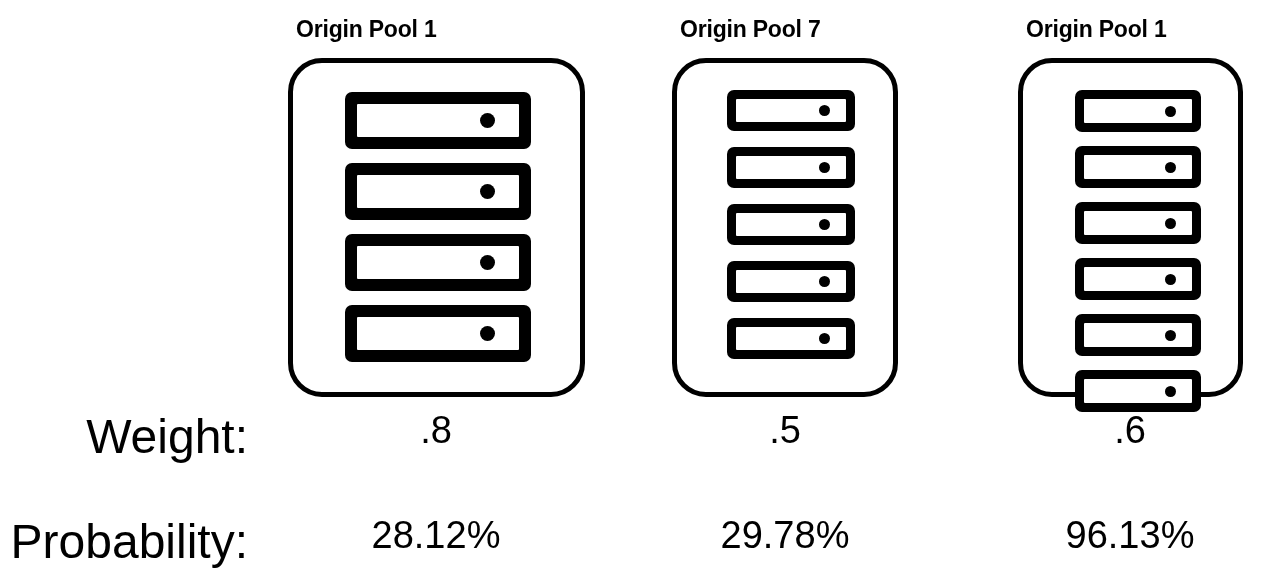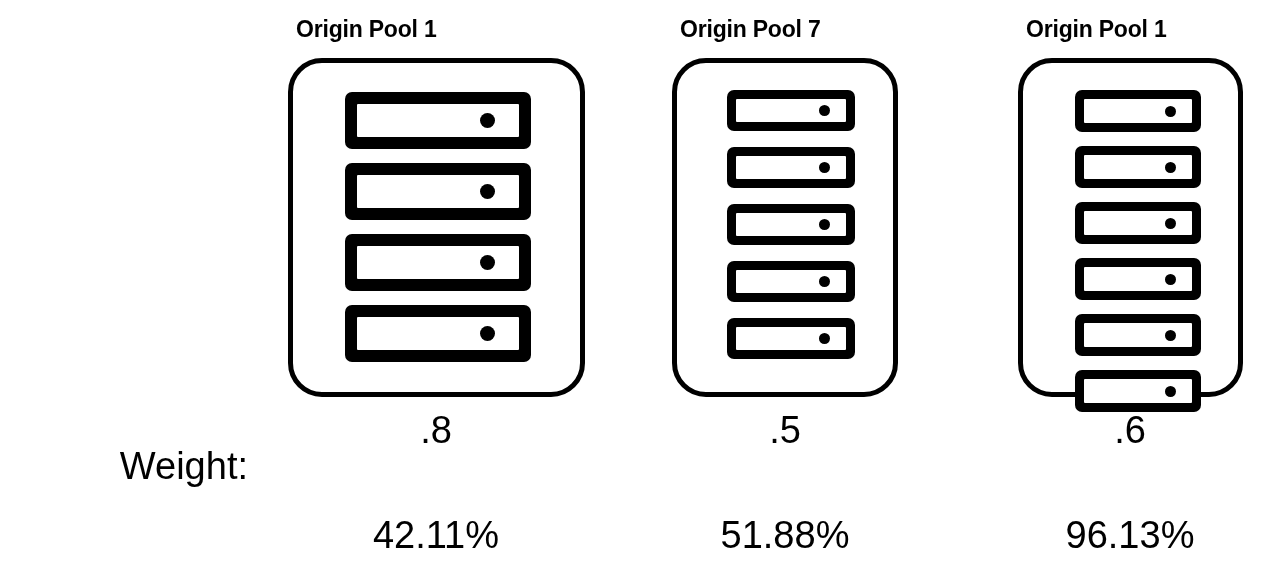--- a/index.html
+++ b/index.html
@@ -69,24 +69,23 @@
     position: absolute;
     background: #000000;
     border-radius: 50%;
   }
 
   
   .row-label {
     position: absolute;
     right: 1040px;      
     text-align: right;
-    font-size: 38px;
+    font-size: 48px;
     font-weight: normal;
     white-space: nowrap;
-    margin-top: 36px;
   }
   .label-weight {
     left: 0;
     width: 248px;
     top: 409px;
   }
   .label-prob {
     left: 0;
     width: 248px;
     top: 514px;
@@ -191,23 +190,24 @@
         <div class="server" style="left: 57px; top: 370px; width: 126px; height: 42px;">
           <div class="server-face" style="width: calc(100% - 18px); height: calc(100% - 18px);">
             <div class="server-led" style="width: 11px; height: 11px; right: 16px; top: calc(50% - 5.5px);"></div>
           </div>
         </div>
       </div>
     </div>
 
   <div class="row-label label-weight">Weight:</div>
 
+  <div class="row-label label-prob">Probability:</div>
 
   <div id="values-layer">
       <div class="cell-value value-weight" style="left: 286px; width: 300px;">.8</div>
       <div class="cell-value value-weight" style="left: 635px; width: 300px;">.5</div>
       <div class="cell-value value-weight" style="left: 980px; width: 300px;">.6</div>
-      <div class="cell-value value-prob" style="left: 286px; width: 300px;">42.11%</div>
-      <div class="cell-value value-prob" style="left: 635px; width: 300px;">51.88%</div>
+      <div class="cell-value value-prob" style="left: 286px; width: 300px;">28.12%</div>
+      <div class="cell-value value-prob" style="left: 635px; width: 300px;">29.78%</div>
       <div class="cell-value value-prob" style="left: 980px; width: 300px;">96.13%</div>
     </div>
 
 </div>
 
 </body></html>

